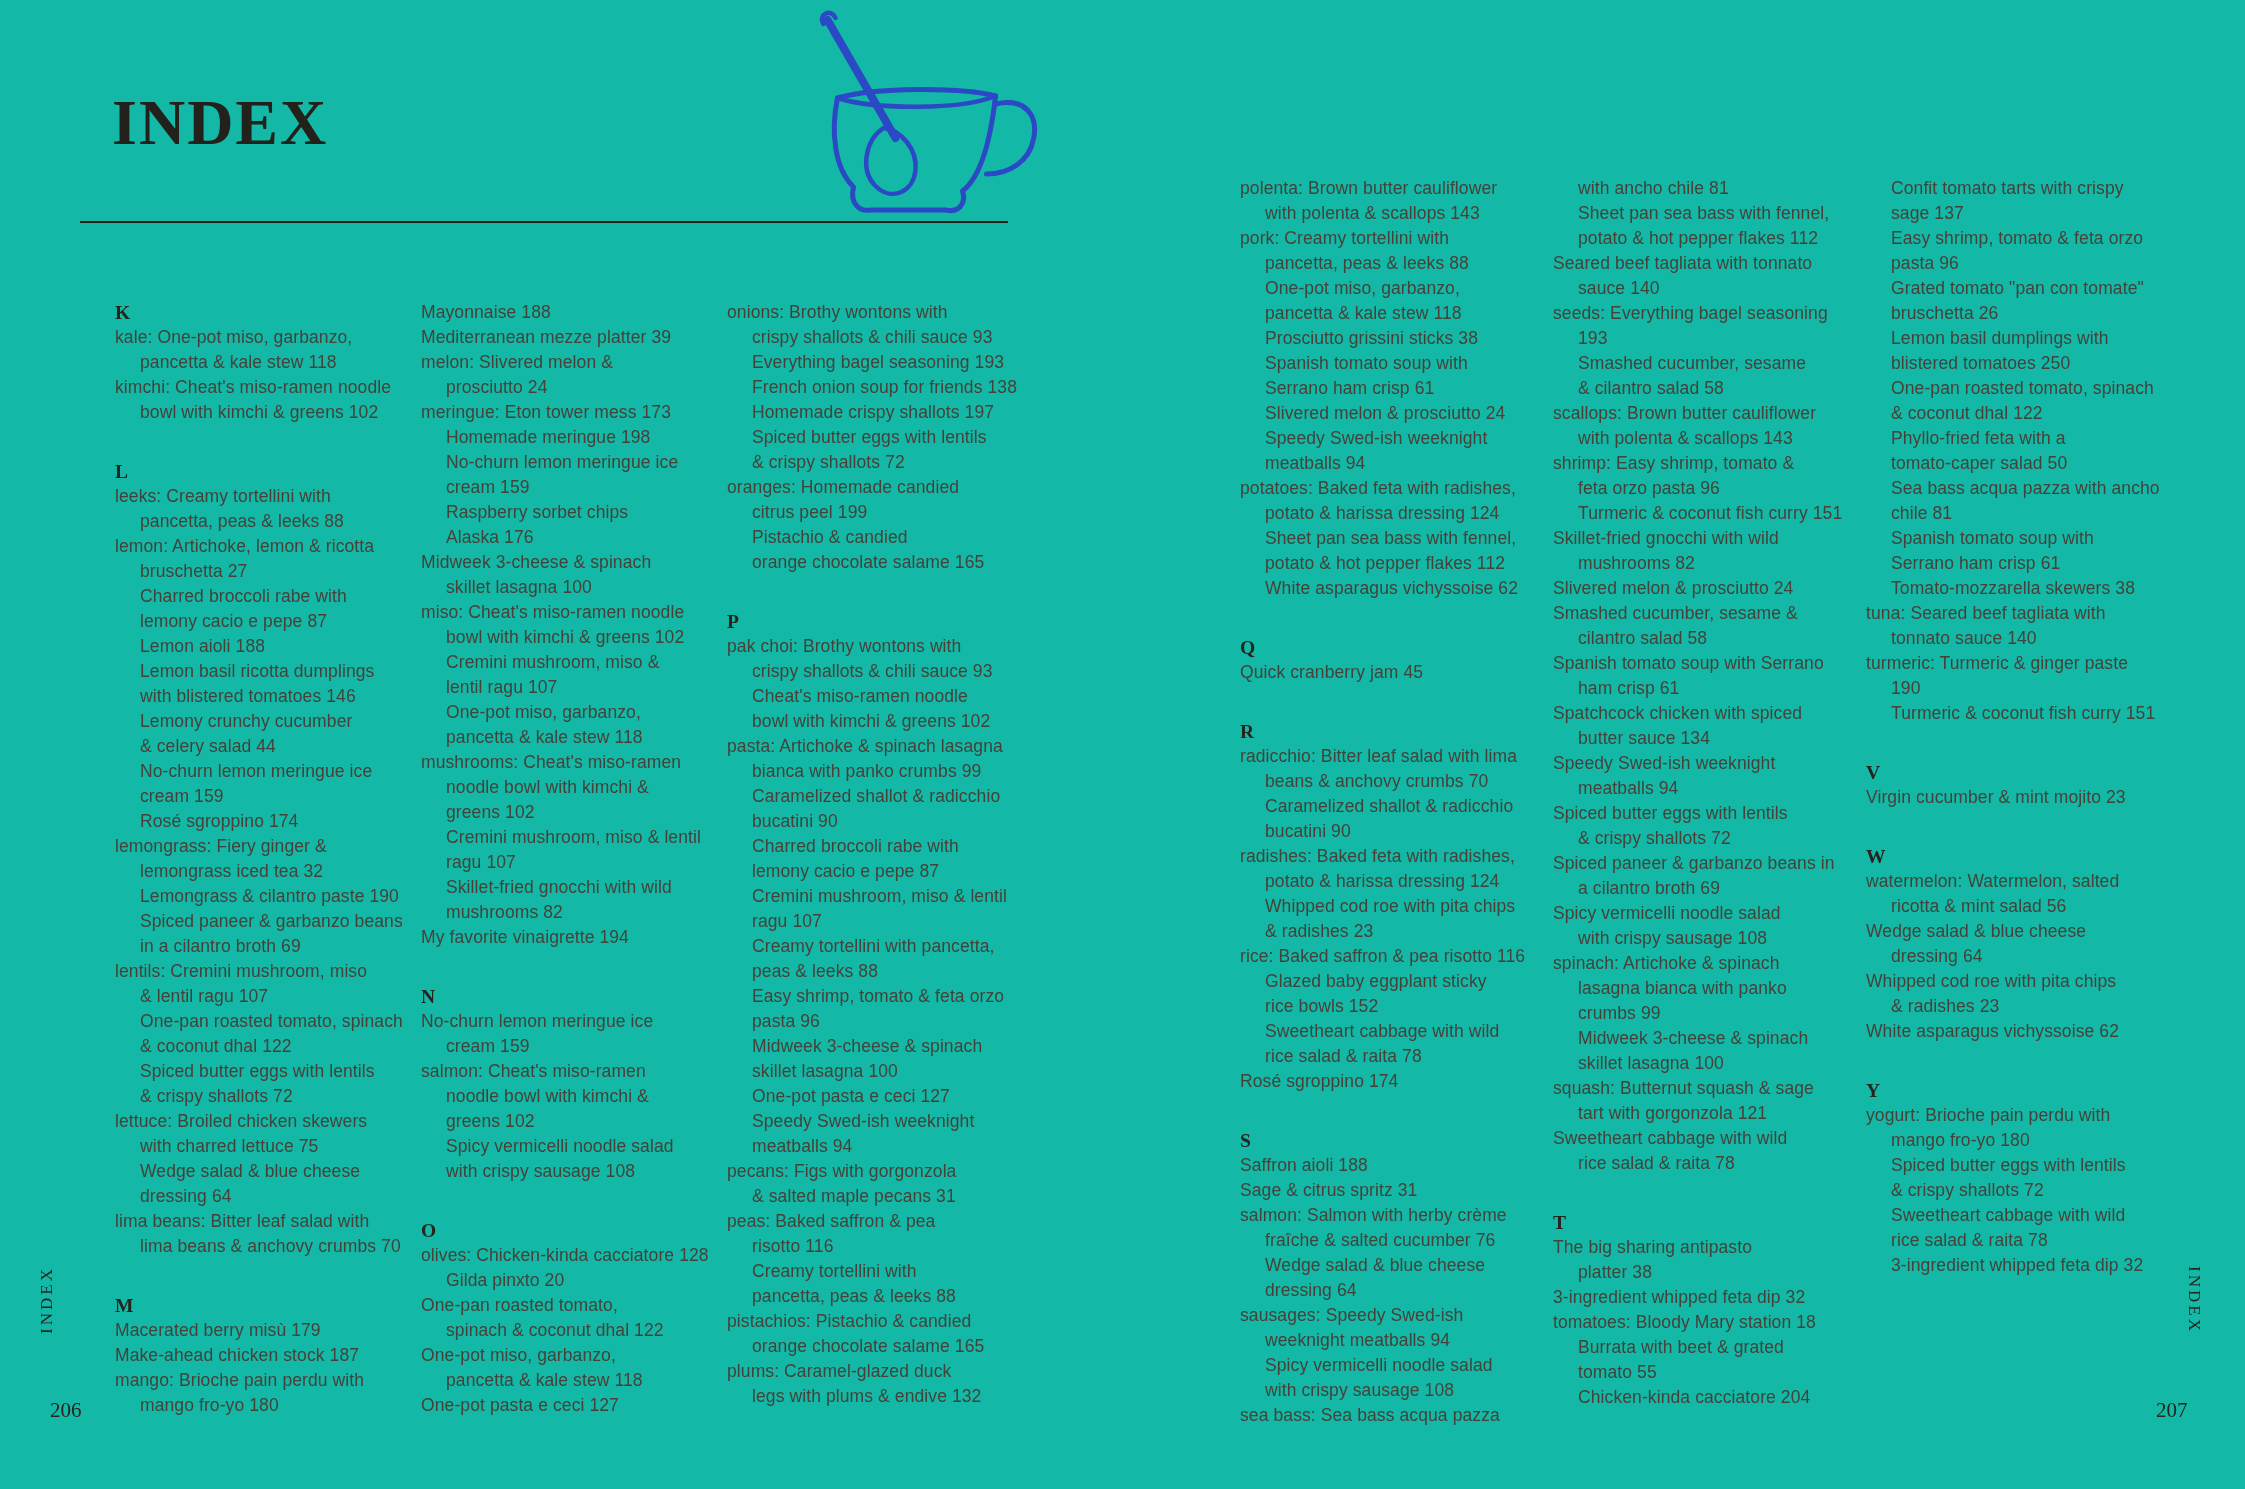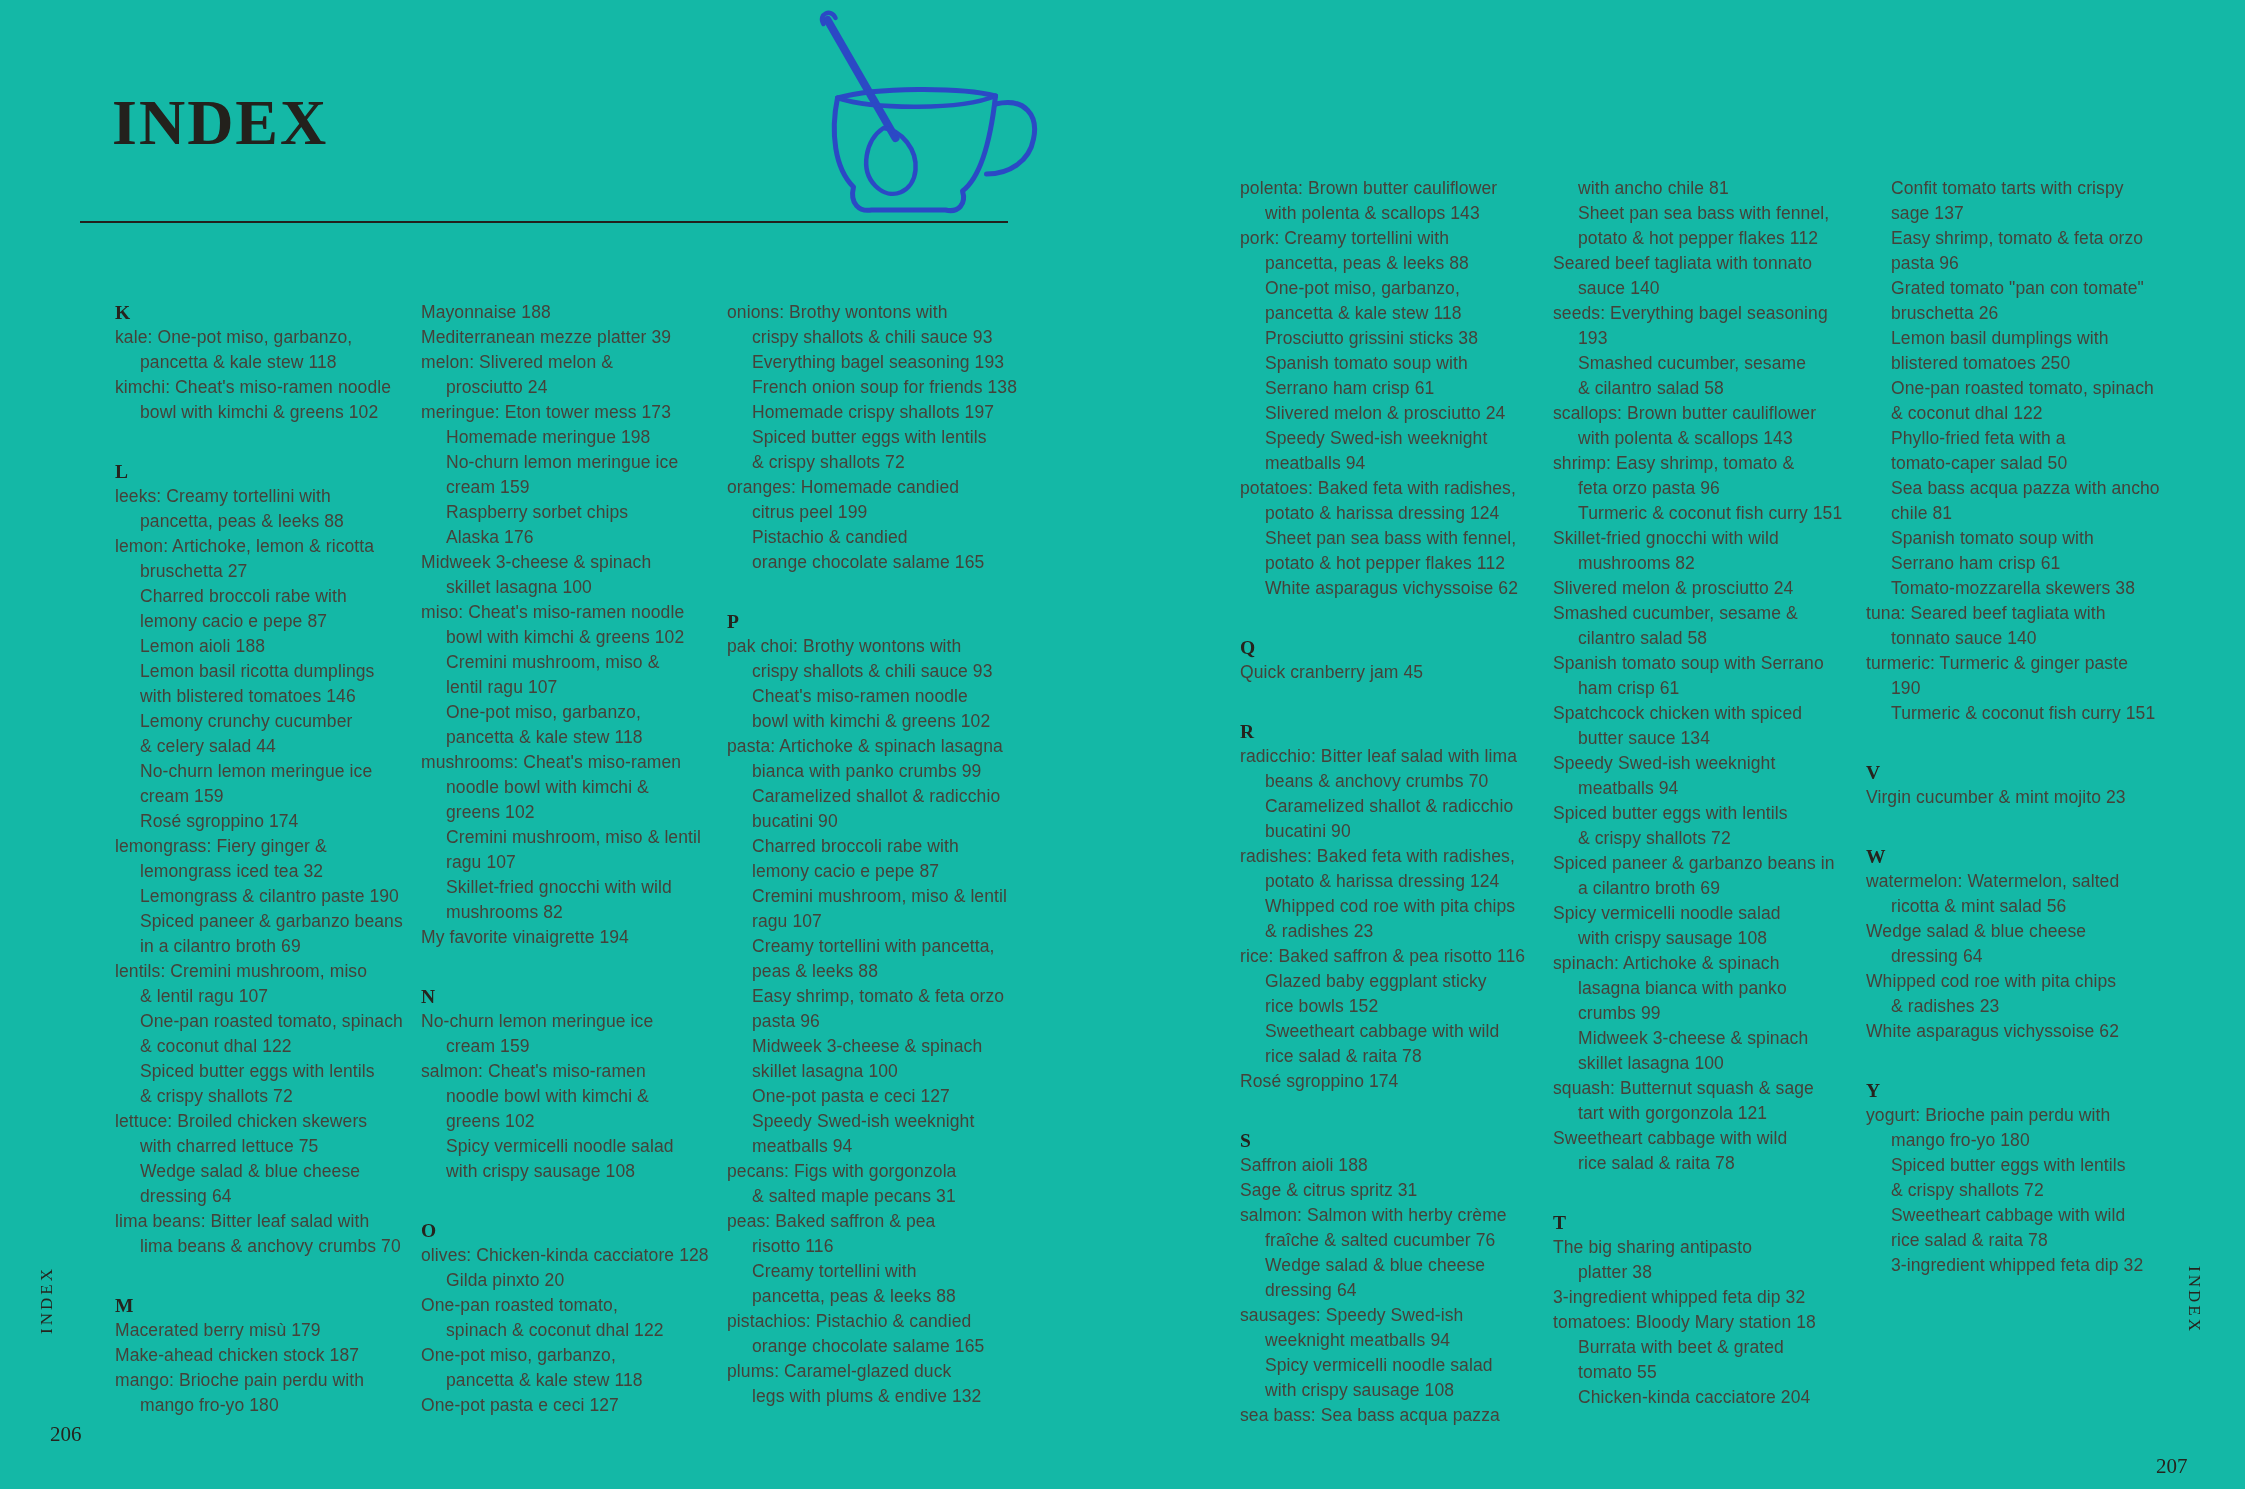--- a/index.html
+++ b/index.html
@@ -16,22 +16,22 @@
   .cols-right{left:1240px;top:148px;}
   .cols-left .col{width:306px;}
   .cols-right .col{width:313px;}
   .col{flex:none;}
   .line{font-size:17.5px;line-height:25px;white-space:nowrap;letter-spacing:0.1px;}
   .line.ind{padding-left:25px;}
   .sec{font-family:"Liberation Serif",serif;font-weight:700;font-size:19.5px;
        line-height:25px;color:#26241e;margin-top:34px;letter-spacing:1px;}
   .col .sec:first-child{margin-top:0;}
   .pagenum{position:absolute;font-family:"Liberation Serif",serif;font-size:21px;color:#26241e;}
-  .pagenum-left{left:50px;top:1398px;margin-top:24px;}
-  .pagenum-right{left:2156px;top:1454px;}
+  .pagenum-left{left:50px;top:1398px;}
+  .pagenum-right{left:2156px;top:1398px;}
   .spine{position:absolute;font-family:"Liberation Serif",serif;font-size:17px;
          letter-spacing:3px;color:#26241e;white-space:nowrap;}
   .spine-left{left:47px;top:1300px;transform:translate(-50%,-50%) rotate(-90deg);}
   .spine-right{left:2194px;top:1300px;transform:translate(-50%,-50%) rotate(90deg);}
 </style>
 </head>
 <body>
 
 <div class="spread">
 

